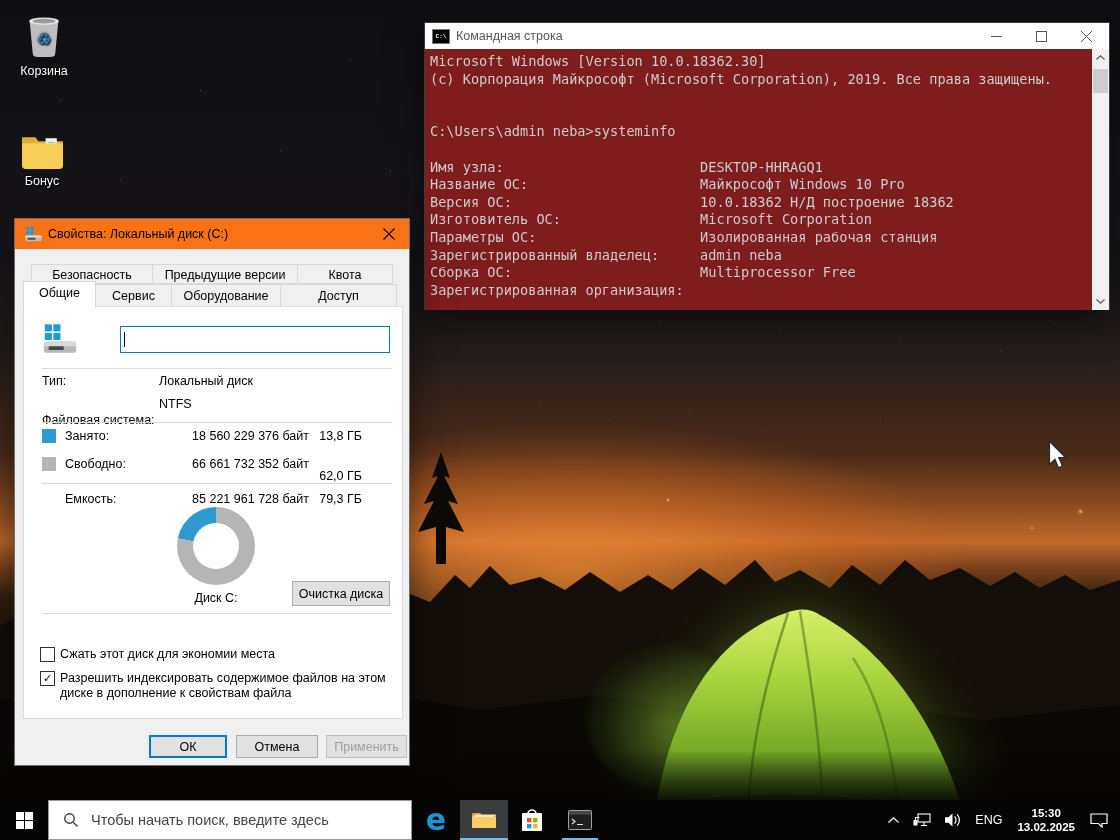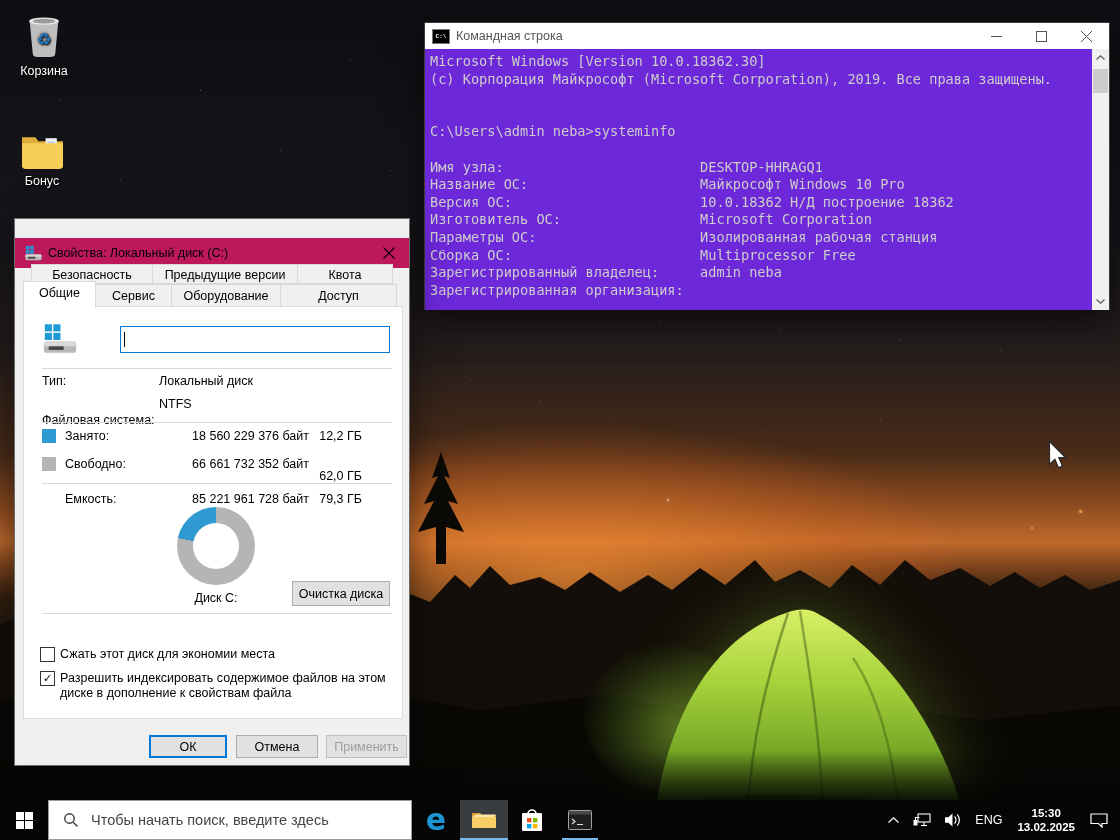--- a/index.html
+++ b/index.html
@@ -53,32 +53,32 @@
   .desk-icon .ico{height:50px;display:flex;align-items:flex-end;justify-content:center;margin-bottom:4px;}
   
   .cmd{position:absolute;left:424px;top:22px;width:686px;height:288px;
     box-shadow:0 10px 30px rgba(0,0,0,.6);border:1px solid #3c3c3c;box-sizing:border-box;}
   .cmd-titlebar{height:26px;background:#fff;display:flex;align-items:center;}
   .cmd-titleicon{width:16px;height:13px;background:#000;color:#fff;font:bold 6px "Liberation Mono",monospace;
     display:flex;align-items:center;justify-content:center;margin:0 6px 0 7px;border:1px solid #777;}
   .cmd-title{font-size:12.5px;color:#555;flex:1;}
   .cmd-controls{display:flex;height:100%;}
   .cmd-ctrl{width:45px;display:flex;align-items:center;justify-content:center;}
-  .cmd-body{position:relative;height:261px;background:#6d28d9;
+  .cmd-body{position:relative;height:261px;background:#7f1d1d;
     font-family:"DejaVu Sans Mono","Liberation Mono",monospace;font-size:13.6px;color:#cccccc;
     padding:4px 20px 0 5px;box-sizing:border-box;}
   .cmd-line{height:17.6px;line-height:17.6px;white-space:pre;overflow:hidden;}
   .cmd-scroll{position:absolute;right:0;top:0;width:17px;height:261px;background:#f0f0f0;}
   .cmd-scroll .arrow{position:absolute;left:0;width:17px;height:17px;display:flex;align-items:center;justify-content:center;}
   .cmd-scroll .thumb{position:absolute;left:1px;top:20px;width:15px;height:24px;background:#cdcdcd;}
   
   .dlg{position:absolute;left:14px;top:218px;width:396px;height:548px;background:#f0f0f0;
     border:1px solid #6d6d6d;box-sizing:border-box;box-shadow:0 12px 34px rgba(0,0,0,.55);
     font-size:12.5px;color:#000;}
-  .dlg-titlebar{height:30px;background:#be185d;display:flex;align-items:center;margin-top:19px;}
+  .dlg-titlebar{height:30px;background:#f97316;display:flex;align-items:center;}
   .dlg-title{flex:1;font-size:12.5px;margin-left:5px;}
   .dlg-close{width:40px;height:100%;display:flex;align-items:center;justify-content:center;}
   .tabs-back{position:absolute;left:16px;top:45px;display:flex;}
   .tabs-front{position:absolute;left:8px;top:65px;display:flex;}
   .tab{background:#f0f0f0;border:1px solid #d9d9d9;height:20px;line-height:20px;text-align:center;
     margin-right:-1px;box-sizing:border-box;}
   .tabs-front .tab{height:23px;line-height:22px;}
   .tab.active{background:#fff;height:27px;margin-top:-3px;position:relative;z-index:3;border-bottom:none;}
   .tb0{width:122px}.tb1{width:146px}.tb2{width:96px}
   .tf0{width:73px}.tf1{width:77px}.tf2{width:110px}.tf3{width:117px}
@@ -214,22 +214,22 @@
     <div class="cmd-line">(с) Корпорация Майкрософт (Microsoft Corporation), 2019. Все права защищены.</div>
     <div class="cmd-line"></div>
     <div class="cmd-line"></div>
     <div class="cmd-line">C:\Users\admin neba&gt;systeminfo</div>
     <div class="cmd-line"></div>
     <div class="cmd-line">Имя узла:                        DESKTOP-HHRAGQ1</div>
     <div class="cmd-line">Название ОС:                     Майкрософт Windows 10 Pro</div>
     <div class="cmd-line">Версия ОС:                       10.0.18362 Н/Д построение 18362</div>
     <div class="cmd-line">Изготовитель ОС:                 Microsoft Corporation</div>
     <div class="cmd-line">Параметры ОС:                    Изолированная рабочая станция</div>
+    <div class="cmd-line">Зарегистрированный владелец:     admin neba</div>
     <div class="cmd-line">Сборка ОС:                       Multiprocessor Free</div>
-    <div class="cmd-line">Зарегистрированный владелец:     admin neba</div>
     <div class="cmd-line">Зарегистрированная организация:</div>
     <div class="cmd-scroll">
       <div class="arrow" style="top:0;">
         <svg width="9" height="5" viewBox="0 0 9 5">
             <path d="M0.5,4.5 L4.5,0.8 L8.5,4.5" stroke="#5a5a5a" stroke-width="1.2" fill="none"></path>
           </svg>
       </div>
       <div class="thumb"></div>
       <div class="arrow" style="bottom:0;">
         <svg width="9" height="5" viewBox="0 0 9 5">
@@ -295,21 +295,21 @@
     <div class="plabel" style="left:18px;top:67px;">Тип:</div>
     <div class="plabel" style="left:135px;top:67px;">Локальный диск</div>
     <div class="plabel" style="left:18px;top:90px;margin-top:16px;">Файловая система:</div>
     <div class="plabel" style="left:135px;top:90px;">NTFS</div>
 
     <div class="sep" style="top:115px;"></div>
 
     <div class="swatch" style="left: 18px; top: 122px; background: rgb(47, 154, 210);"></div>
     <div class="plabel" style="left:41px;top:122px;">Занято:</div>
     <div class="bytes" style="left:115px;top:122px;">18 560 229 376 байт</div>
-    <div class="gb" style="left:268px;top:122px;">12,2 ГБ</div>
+    <div class="gb" style="left:268px;top:122px;">13,8 ГБ</div>
 
     <div class="swatch" style="left: 18px; top: 150px; background: rgb(181, 181, 181);"></div>
     <div class="plabel" style="left:41px;top:150px;">Свободно:</div>
     <div class="bytes" style="left:115px;top:150px;">66 661 732 352 байт</div>
     <div class="gb" style="left:268px;top:150px;margin-top:12px;">62,0 ГБ</div>
 
     <div class="sep" style="top:176px;"></div>
 
     <div class="plabel" style="left:41px;top:185px;">Емкость:</div>
     <div class="bytes" style="left:115px;top:185px;">85 221 961 728 байт</div>

